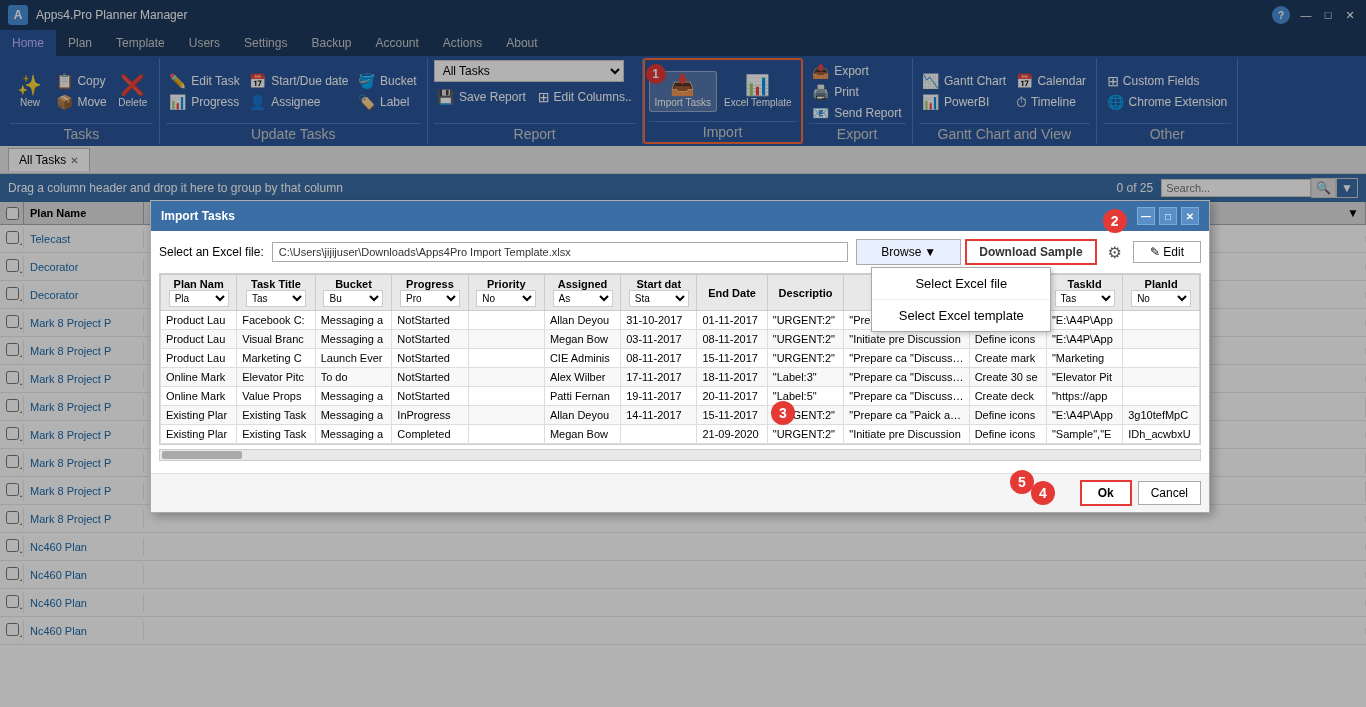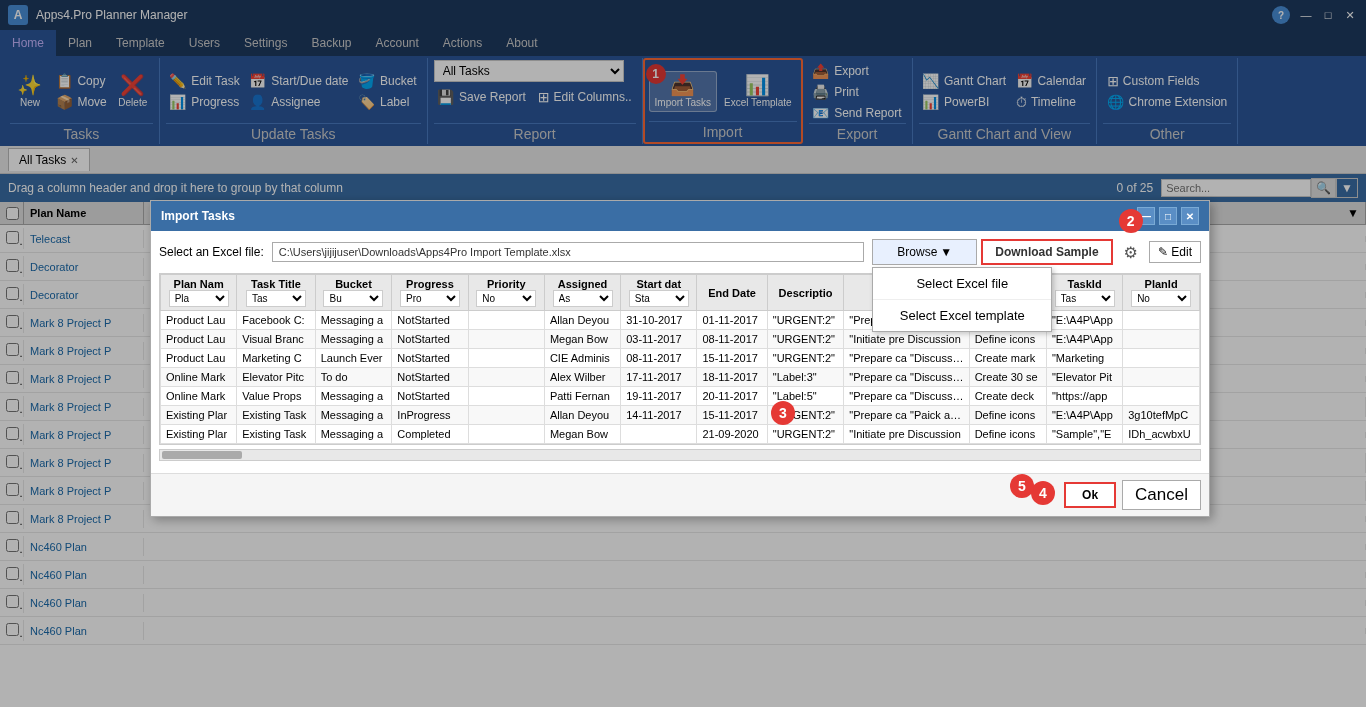--- a/index.html
+++ b/index.html
@@ -87,40 +87,40 @@
     #modal-body { padding: 8px; }
     #modal-file-row { display: flex; align-items: center; gap: 8px; margin-bottom: 8px; }
     #modal-file-row label { font-size: 12px; white-space: nowrap; }
     #modal-file-row .file-path { border: 1px solid #aaa; background: white; padding: 3px 6px; font-size: 11px; flex: 1; color: #333; }
 
     #browse-download-row { display: flex; gap: 4px; position: relative; }
     .browse-btn { background: #e8f0fe; border: 1px solid #aaa; padding: 4px 24px; cursor: pointer; display: flex; align-items: center; gap: 3px; font-size: 12px; }
     .download-sample-btn { background: white; border: 2px solid #e53935; padding: 4px 12px; cursor: pointer; font-size: 12px; font-weight: bold; color: #333; }
 
     
-    #browse-dropdown { position: absolute; top: 28px; left: 0; background: white; border: 1px solid #aaa; z-index: 200; width: 180px; box-shadow: 2px 2px 5px rgba(0,0,0,0.2); }
+    #browse-dropdown { position: absolute; top: 28px; left: 15px; background: white; border: 1px solid #aaa; z-index: 200; width: 180px; box-shadow: 2px 2px 5px rgba(0,0,0,0.2); }
     #browse-dropdown .dd-item { padding: 8px 12px; cursor: pointer; font-size: 13px; text-align: center; }
     #browse-dropdown .dd-divider { border-top: 1px solid #eee; }
 
     
     #modal-table-container { border: 1px solid #ccc; overflow-x: auto; margin-bottom: 4px; }
     #modal-table { width: 100%; border-collapse: collapse; }
     #modal-table th { background: #e8e8e8; border: 1px solid #ccc; padding: 3px 6px; font-size: 11px; white-space: nowrap; }
     #modal-table th select { font-size: 10px; border: 1px solid #ccc; background: white; padding: 1px; width: 60px; }
     #modal-table td { border: 1px solid #ddd; padding: 3px 5px; font-size: 11px; white-space: nowrap; overflow: hidden; text-overflow: ellipsis; max-width: 120px; }
     #modal-table tr:nth-child(even) { background: #f8f8f8; }
 
     
     .icon-gear { font-size: 16px; cursor: pointer; color: #555; }
-    .edit-btn { display: flex; align-items: center; gap: 3px; padding: 3px 8px; border: 1px solid #aaa; background: white; cursor: pointer; font-size: 12px; }
+    .edit-btn { display: flex; align-items: center; gap: 3px; padding: 3px 16px; border: 1px solid #aaa; background: white; cursor: pointer; font-size: 12px; }
 
     
     #modal-footer { display: flex; justify-content: flex-end; align-items: center; padding: 6px 8px; gap: 6px; background: #f5f5f5; border-top: 1px solid #ddd; }
     .ok-btn { background: white; border: 2px solid #e53935; padding: 4px 16px; cursor: pointer; font-size: 12px; font-weight: bold; }
-    .cancel-btn { background: white; border: 1px solid #aaa; padding: 4px 12px; cursor: pointer; font-size: 17px; }
+    .cancel-btn { background: white; border: 1px solid #aaa; padding: 4px 12px; cursor: pointer; font-size: 12px; }
 
     
     #modal-scrollbar { height: 12px; background: #e8e8e8; border: 1px solid #ccc; margin-bottom: 4px; display: flex; align-items: center; padding: 0 2px; }
     #modal-scrollbar-thumb { width: 80px; height: 8px; background: #aaa; border-radius: 2px; }
   </style>
 </head>
 <body>
 
 <div id="title-bar">
   <div class="app-icon">

